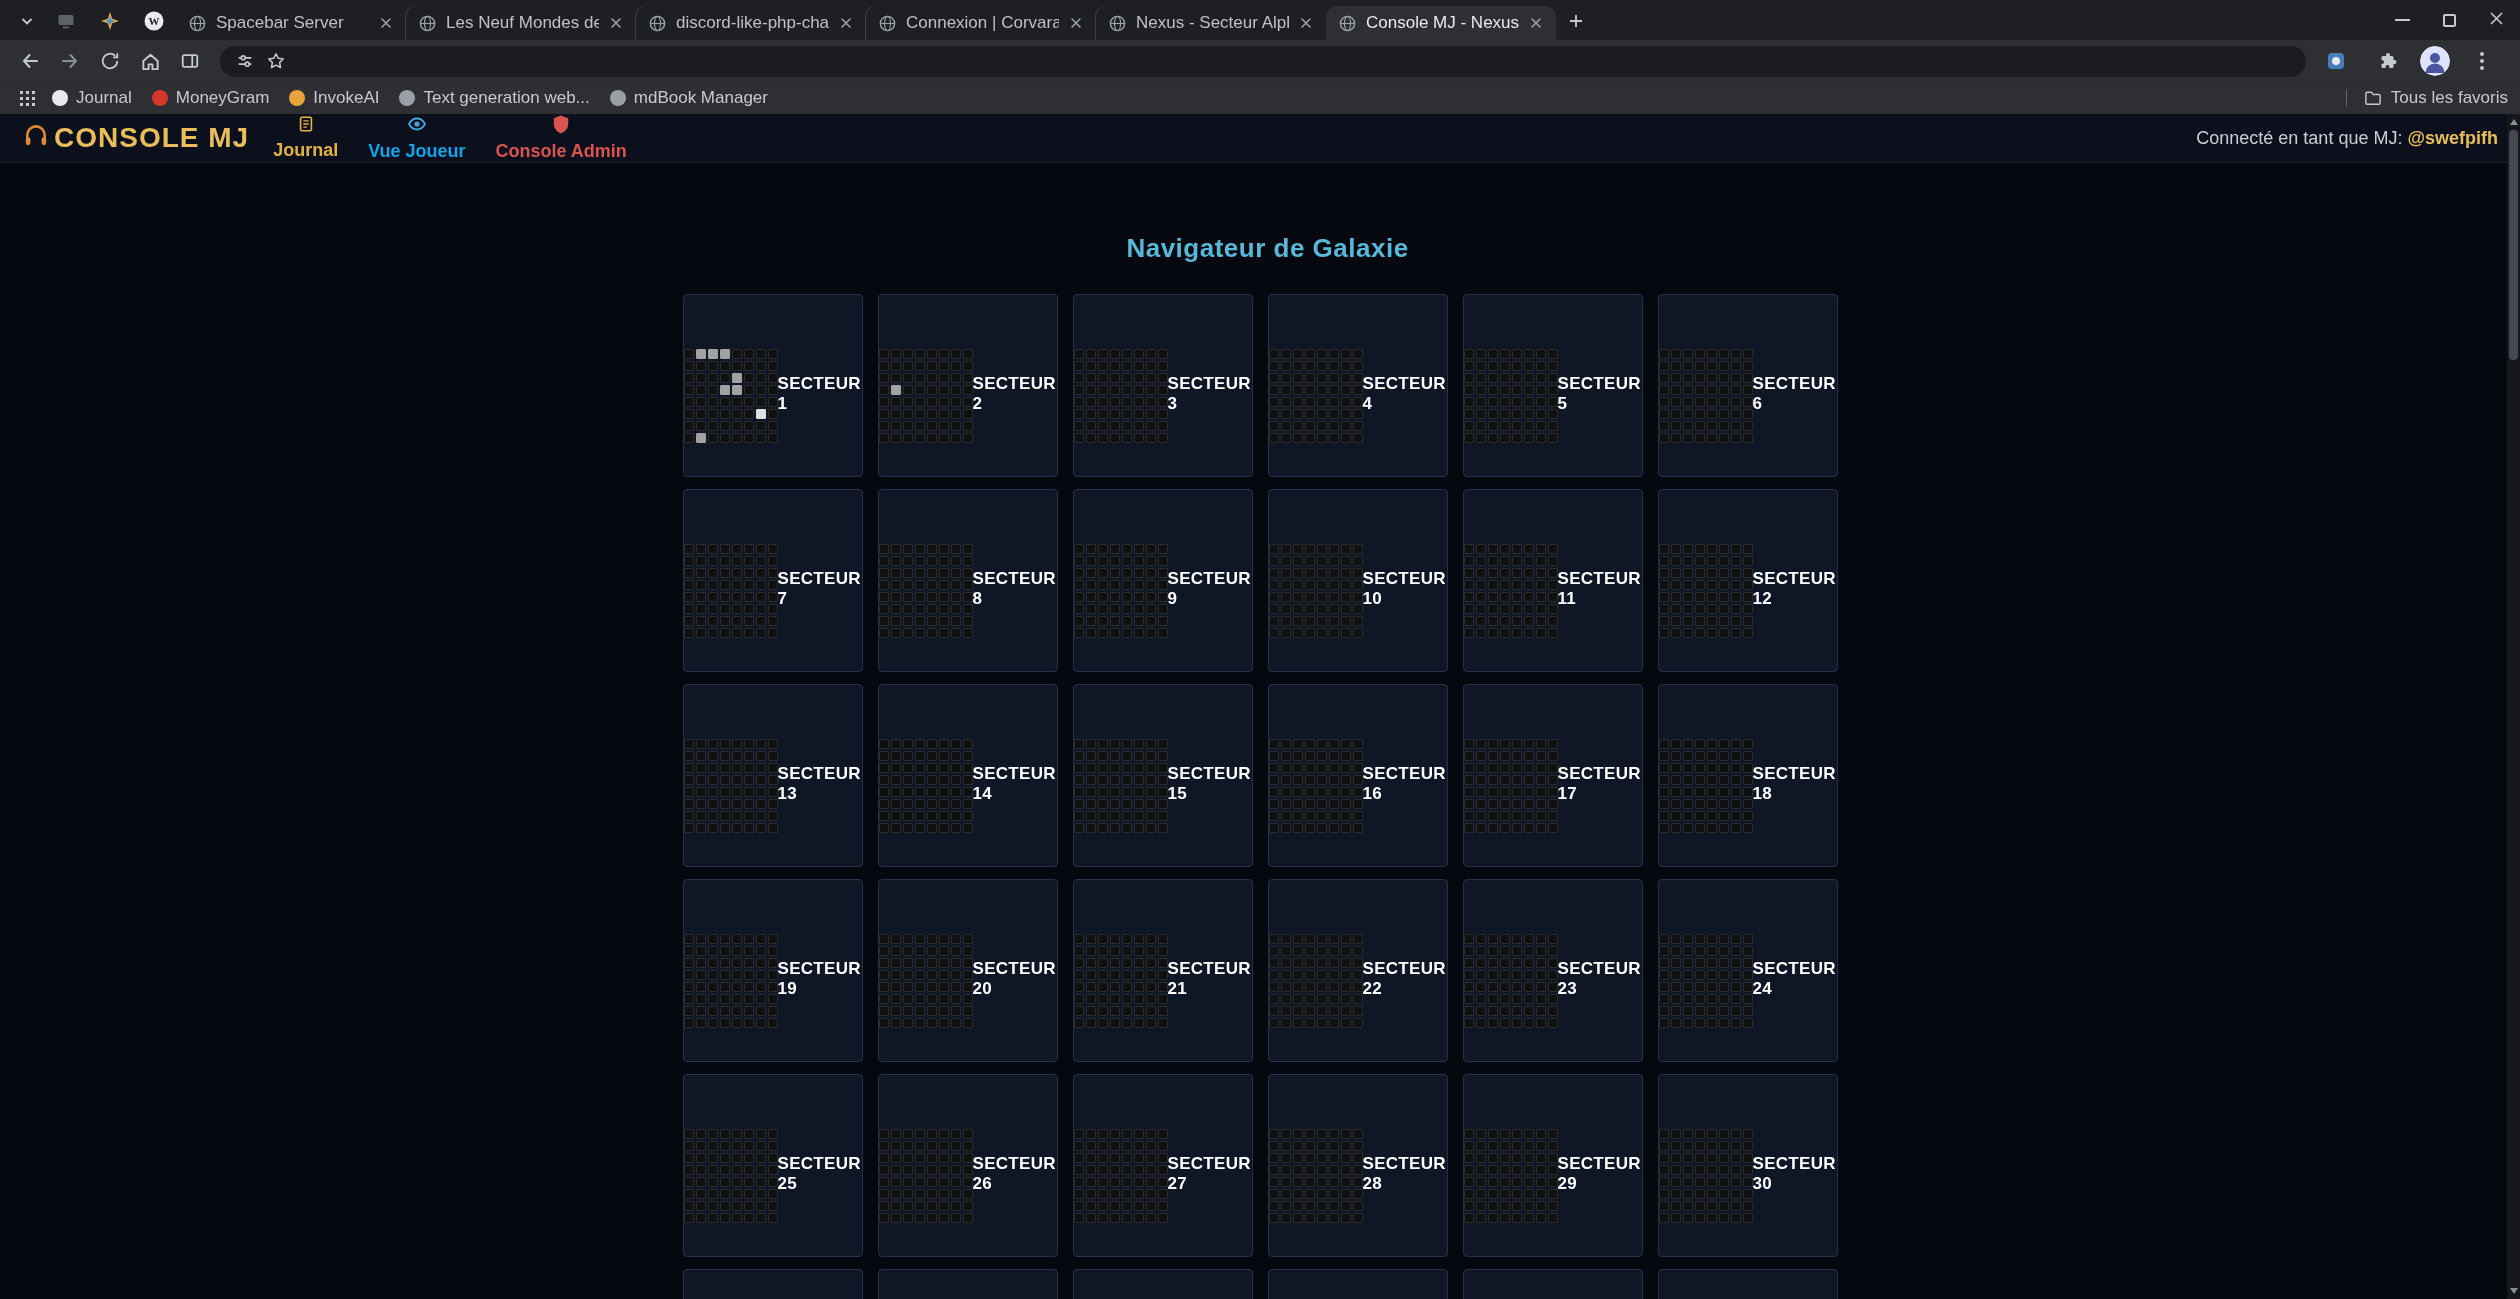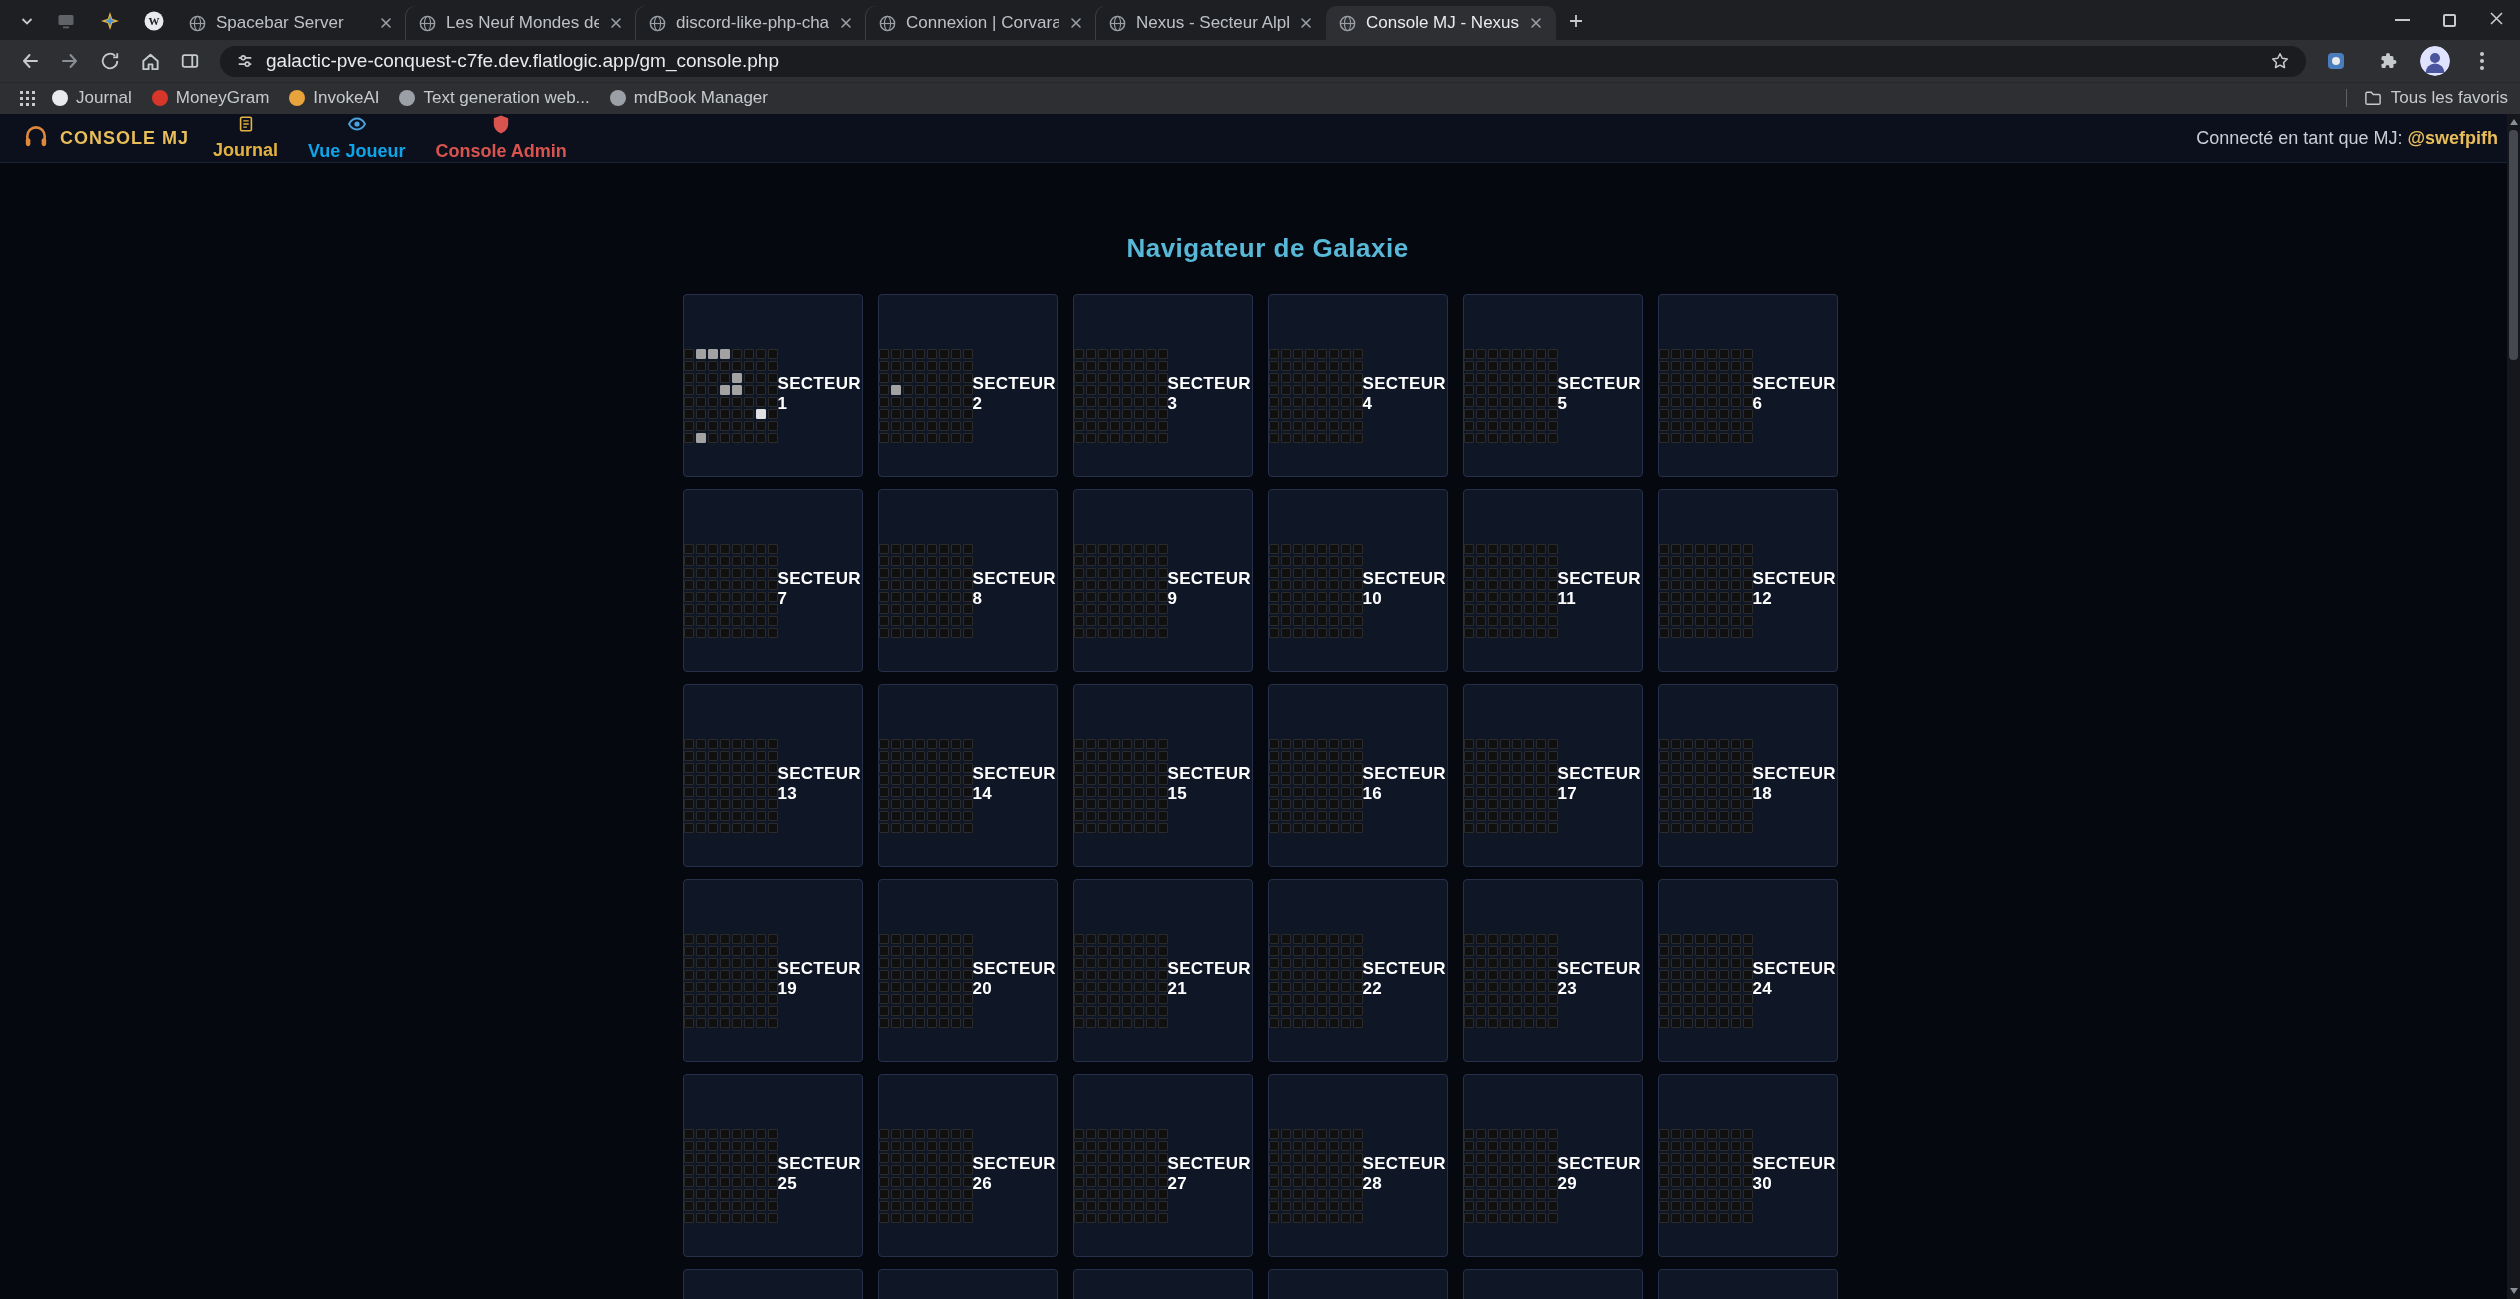--- a/index.html
+++ b/index.html
@@ -42,21 +42,21 @@
   .bm-list{display:flex;align-items:center;min-width:0;}
   .bm-item{display:flex;align-items:center;gap:8px;padding:0 10px;height:26px;border-radius:13px;flex:none;}
   .bm-dot{width:16px;height:16px;border-radius:50%;flex:none;}
   .bm-right{margin-left:auto;display:flex;align-items:center;gap:9px;flex:none;}
   .bm-divider{width:1px;height:18px;background:#5f6368;margin-right:8px;}
 
   
   .page{position:relative;height:1185px;background:var(--page-bg,#05080e);overflow:hidden;}
   .page-header{height:48px;background:#0b101c;border-bottom:1px solid #1a2233;box-sizing:content-box;
                display:flex;align-items:center;padding:0 22px;gap:24px;}
-  .brand{display:flex;align-items:center;gap:10px;color:var(--brand-gold,#e8bd5a);font-size:18px;font-weight:bold;letter-spacing:1px;}
+  .brand{display:flex;align-items:center;gap:4px;color:var(--brand-gold,#e8bd5a);font-size:28px;font-weight:bold;letter-spacing:1px;}
   .gm-nav{display:flex;align-items:center;gap:30px;}
   .gm-nav-item{display:flex;align-items:center;gap:7px;font-size:18px;font-weight:bold;cursor:pointer;flex-direction:column;}
   .gm-nav-icon{display:flex;}
   .gm-status{margin-left:auto;font-size:18px;color:#c9ced6;}
   .gm-status .username{color:var(--brand-gold,#e8bd5a);font-weight:bold;}
 
   .page-title{margin-top:70px;text-align:center;font-size:26px;font-weight:bold;color:var(--title-cyan,#57b8d8);letter-spacing:0.5px;margin-left:15px;}
   .sector-grid{margin-top:30px;display:grid;grid-template-columns:repeat(6,180px);gap:12px 15px;justify-content:center;}
   .sector-card{height:183px;background:var(--card-bg,#0f1626);border:1px solid #27304a;border-radius:4px;
                display:flex;flex-direction:row;align-items:center;box-sizing:border-box;cursor:pointer;}
@@ -249,21 +249,20 @@
     </div>
 
     <div class="omnibox">
       <span class="omni-icon">
         <svg width="18" height="18" viewBox="0 0 20 20">
             <path d="M3 6.5h14M3 13.5h14" stroke="#c7cacd" stroke-width="1.8"></path>
             <circle cx="8" cy="6.5" r="2.2" fill="#1b1c1f" stroke="#c7cacd" stroke-width="1.8"></circle>
             <circle cx="12.5" cy="13.5" r="2.2" fill="#1b1c1f" stroke="#c7cacd" stroke-width="1.8"></circle>
           </svg>
       </span>
-      <span class="url-text">galactic-pve-conquest-c7fe.dev.flatlogic.app/gm_console.php</span>
       <span class="omni-icon">
         <svg width="20" height="20" viewBox="0 0 22 22">
             <path d="M11 3l2.47 5.01 5.53.8-4 3.9.94 5.5L11 15.6l-4.94 2.6.94-5.5-4-3.9 5.53-.8z" fill="none" stroke="#c7cacd" stroke-width="1.7" stroke-linejoin="round"></path>
           </svg>
       </span>
     </div>
 
     <div class="toolbar-right">
       <div class="nav-btn">
         <svg width="22" height="22" viewBox="0 0 22 22">

